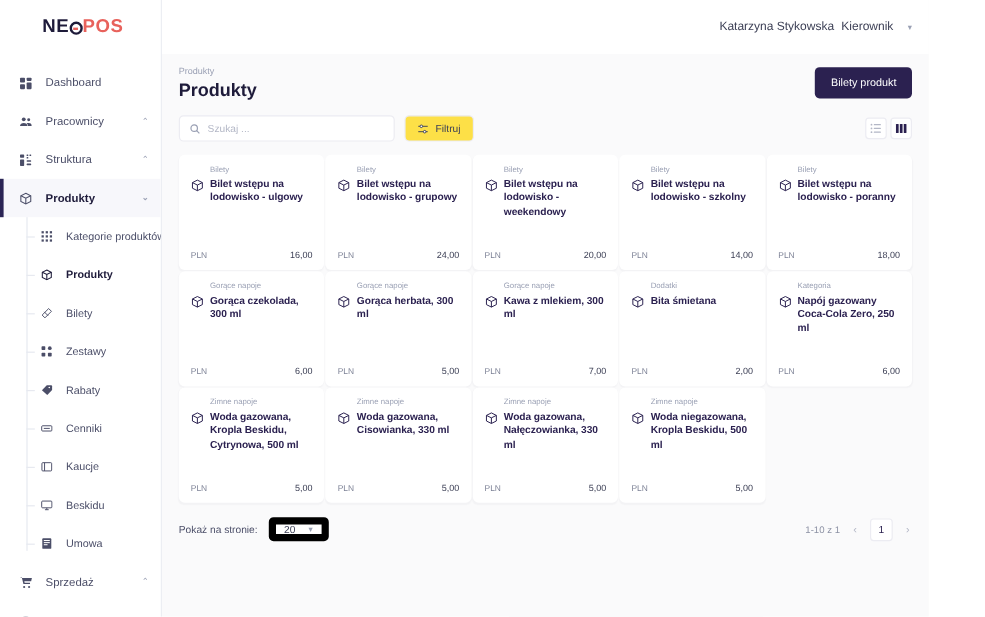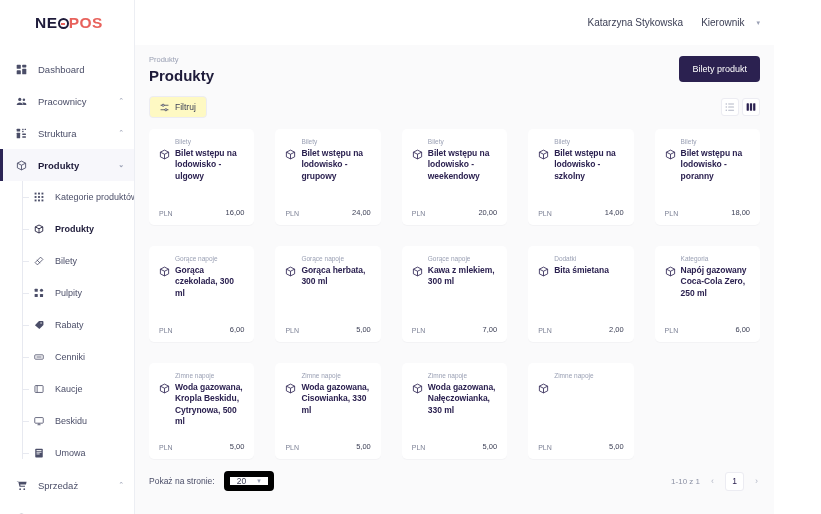--- a/index.html
+++ b/index.html
@@ -70,21 +70,21 @@
   }
   .sub-item .ico { width: 14px; flex: 0 0 14px; display: flex; align-items: center; }
   .sub-item .lbl { padding-left: 7px; white-space: nowrap; }
   .sub-item.current { color: #1e1b3a; font-weight: 600; }
 
   
   .main { flex: 1; height: 514px; background: #fafafb; display: flex; flex-direction: column; overflow: hidden; }
   .topbar {
     height: 45px; background: #fff; display: flex;
     align-items: center; justify-content: flex-end;
-    padding-right: 14px; gap: 18px; flex: 0 0 45px;
+    padding-right: 14px; gap: 6px; flex: 0 0 45px;
   }
   .user-name { font-size: 10px; color: #3d4056; }
   .role-wrap { display: flex; align-items: center; gap: 12px; font-size: 10px; color: #3d4056; }
   .role-chev { font-size: 7px; color: #9aa0b4; }
 
   .content { flex: 1; padding: 10px 14px 0 14px; overflow: hidden; }
 
   .page-head { display: flex; align-items: flex-end; justify-content: space-between; }
   .breadcrumb { font-size: 7.5px; color: #9aa0b4; margin-bottom: 3px; }
   .page-title { font-size: 15px; font-weight: 700; color: #1e1b3a; }
@@ -100,34 +100,34 @@
     border: 1px solid #ececf2; border-radius: 4px;
     display: flex; align-items: center; padding: 0 8px; gap: 6px;
   }
   .search-box input {
     border: none; outline: none; font-size: 8.5px;
     color: #2b2150; width: 100%; background: transparent;
     font-family: "Liberation Sans", sans-serif;
   }
   .search-box input::placeholder { color: #b3b7c6; }
   .filter-btn {
-    height: 22px; background: #fef9c3; border: 1px solid #ececf2;
+    height: 22px; background: #fde047; border: 1px solid #ececf2;
     border-radius: 4px; display: flex; align-items: center;
     gap: 6px; padding: 0 10px; font-size: 8.5px; color: #3d4056; cursor: pointer;
   }
   .view-toggle { margin-left: auto; display: flex; gap: 3px; }
   .view-btn {
     width: 18px; height: 18px; background: #fff; border: 1px solid #ececf2;
     border-radius: 3px; display: flex; align-items: center;
     justify-content: center; cursor: pointer;
   }
 
   .grid {
     display: grid; grid-template-columns: repeat(5, 1fr);
-    gap: 21px; margin-top: 11px;
+    gap: 1px; margin-top: 11px;
   }
   .card {
     background: #fff; border-radius: 5px; height: 96px;
     padding: 9px 10px 8px 10px; display: flex; flex-direction: column;
     cursor: pointer; box-shadow: 0 1px 1px rgba(30,27,58,.03);
   }
   .card-cat { font-size: 6.5px; color: #9aa0b4; margin-left: 16px; margin-bottom: 3px; }
   .card-body { display: flex; gap: 5px; flex: 1; }
   .card-ico { flex: 0 0 11px; color: #2b2150; padding-top: 1px; }
   .card-name {
@@ -265,21 +265,21 @@
         </div>
         <div class="sub-item">
           <span class="ico">
             <svg width="10" height="10" viewBox="0 0 16 16" fill="currentColor">
                 <rect x="1" y="1" width="5" height="5" rx="1"></rect>
                 <rect x="9.5" y="1" width="5" height="5" rx="2.5"></rect>
                 <rect x="1" y="9.5" width="5" height="5" rx="1"></rect>
                 <rect x="9.5" y="9.5" width="5" height="5" rx="1"></rect>
               </svg>
           </span>
-          <span class="lbl">Pulpity</span>
+          <span class="lbl">Zestawy</span>
         </div>
         <div class="sub-item">
           <span class="ico">
             <svg width="10" height="10" viewBox="0 0 16 16" fill="currentColor">
                 <path d="M1.5 8.2 8 1.7h5.8c.8 0 1.3.5 1.3 1.3V8l-6.5 6.5z"></path>
                 <circle cx="11.3" cy="4.7" r="1.1" fill="#fff"></circle>
               </svg>
           </span>
           <span class="lbl">Rabaty</span>
         </div>
@@ -360,20 +360,29 @@
 
       <div class="page-head">
         <div>
           <div class="breadcrumb">Produkty</div>
           <h1 class="page-title">Produkty</h1>
         </div>
         <button class="btn-primary">Bilety produkt</button>
       </div>
 
       <div class="toolbar">
+        <div class="search-box">
+          <span>
+            <svg width="9" height="9" viewBox="0 0 16 16" fill="none" stroke="#9aa0b4" stroke-width="1.8">
+                <circle cx="6.8" cy="6.8" r="4.8"></circle>
+                <path d="M10.4 10.4 14.5 14.5"></path>
+              </svg>
+          </span>
+          <input type="text" placeholder="Szukaj ..." style="">
+        </div>
         <div class="filter-btn">
           <span>
             <svg width="9" height="9" viewBox="0 0 16 16" fill="none" stroke="#3d4056" stroke-width="1.4">
                 <path d="M1 4h14M1 12h14"></path>
                 <circle cx="5.5" cy="4" r="1.9" fill="#fff"></circle>
                 <circle cx="10.5" cy="12" r="1.9" fill="#fff"></circle>
               </svg>
           </span>
           <span>Filtruj</span>
         </div>
@@ -630,20 +639,21 @@
         <div class="card">
           <div class="card-cat">Zimne napoje</div>
           <div class="card-body">
             <span class="card-ico">
                 <svg width="11" height="11" viewBox="0 0 16 16" fill="none" stroke="currentColor" stroke-width="1.2">
                   <path d="M8 1.6 14 4.6v6.8L8 14.4 2 11.4V4.6z"></path>
                   <path d="M2 4.6 8 7.6l6-3"></path>
                   <path d="M8 7.6v6.8"></path>
                 </svg>
               </span>
+            <div class="card-name">Woda niegazowana, Kropla Beskidu, 500 ml</div>
           </div>
           <div class="card-foot">
             <span class="card-cur">PLN</span>
             <span class="card-price">5,00</span>
           </div>
         </div>
         <div class="card empty"></div>
       </div>
 
       <div class="pager">

